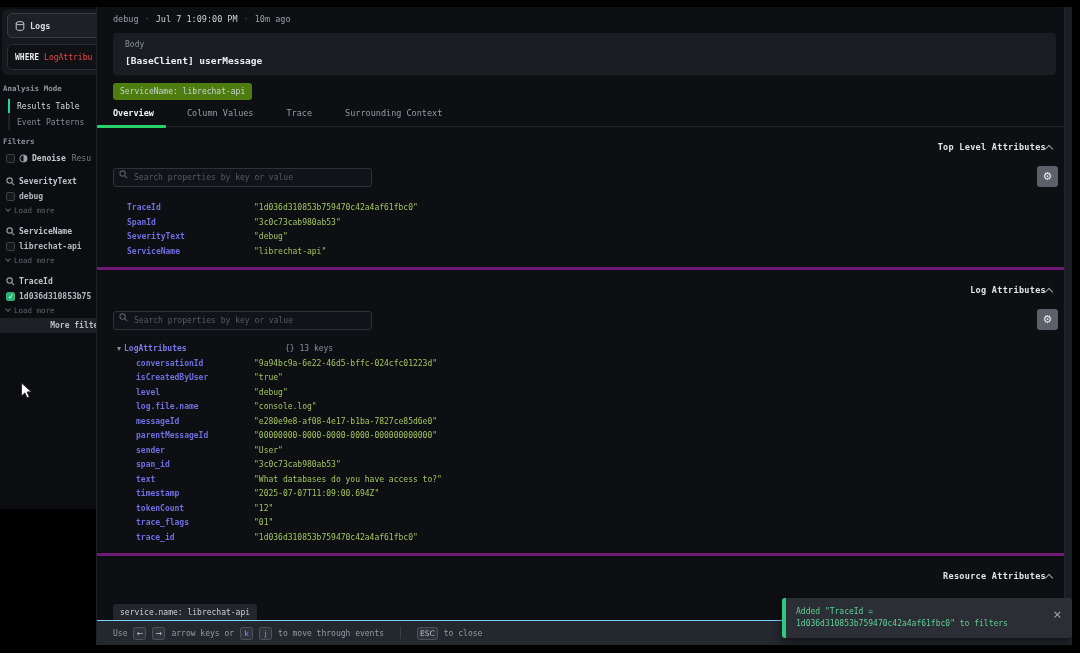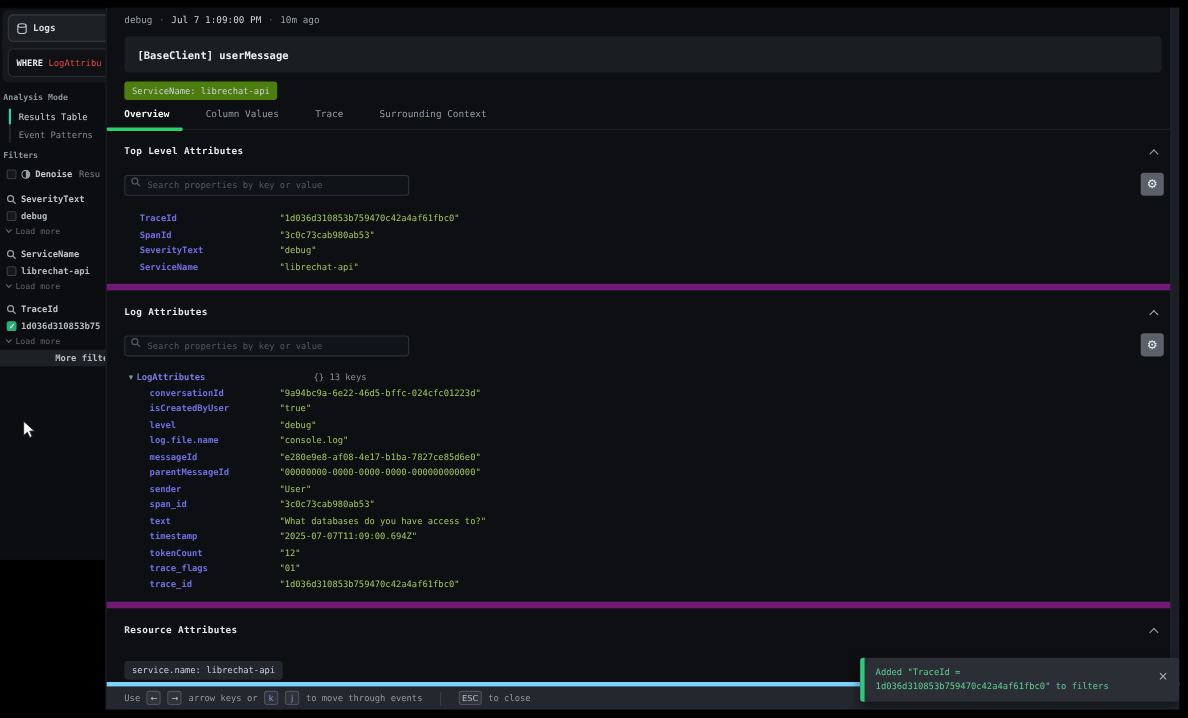--- a/index.html
+++ b/index.html
@@ -47,43 +47,43 @@
   .dh-datetime { color:#cdd2d8; }
   .dh-sep { color:#5a5f67; }
   .body-panel { margin:4px 16px 0; background:#1a1d22; border-radius:4px; padding:7px 12px 9px; }
   .bp-label { font-size:8px; color:#868d95; }
   .bp-content { margin-top:6px; font-size:9.5px; font-weight:bold; color:#edeff2; }
   .chip { display:inline-block; margin:8px 0 0 16px; background:#4d7c0f; border-radius:3px; padding:4px 7px; font-size:8px; color:#ccd1d8; }
   .tabs { display:flex; gap:33px; margin-top:8px; padding:0 16px; border-bottom:1px solid #20242b; position:relative; height:19px; }
   .tab { font-size:8.5px; color:#959ba4; cursor:pointer; white-space:nowrap; }
   .tab.active { color:#f4f6f8; font-weight:bold; }
   .tab-underline { position:absolute; left:0; bottom:-2px; width:69px; height:3px; background:#2ad06b; border-radius:1px; }
-  .section { border-top:6px solid #701a75; padding:8px 0; }
+  .section { border-top:3px solid #701a75; padding:8px 0; }
   .section.no-top { border-top:none; }
-  .section-head { display:flex; align-items:center; justify-content:space-between; padding:0 16px; height:24px;gap:40px; }
+  .section-head { display:flex; align-items:center; justify-content:flex-end; padding:0 16px; height:24px; }
   .section-title { font-size:8.5px; font-weight:bold; color:#e2e5e9; letter-spacing:0.3px; }
   .chev-up { width:6px; height:6px; border-left:1.5px solid #9aa0a8; border-top:1.5px solid #9aa0a8; transform:rotate(45deg); margin:4px 4px 0 0; cursor:pointer; }
   .search-row { display:flex; align-items:center; justify-content:space-between; margin:6px 14px 0 16px; }
   .search-wrap { position:relative; width:259px; }
   .search-input { width:100%; height:19px; background:#101318; border:1px solid #2e323a; border-radius:3px; color:#aeb4bc; font-size:8px; font-family:inherit; padding:0 6px 0 20px; outline:none; }
   .search-input::placeholder { color:#565b63; }
   .search-icon-in { position:absolute; left:6px; top:5px; color:#565b63; display:flex; }
   .gear-btn { width:21px; height:21px; background:#5c6068; border-radius:3px; display:flex; align-items:center; justify-content:center; color:#e9ebef; font-size:11px; font-family:"DejaVu Sans", sans-serif; cursor:pointer; }
   .kv { margin:14px 0 0 30px; }
   .kv-row { display:grid; grid-template-columns:127px 1fr; line-height:14.5px; font-size:8px; }
   .kv-key { color:#6f6fe0; font-weight:bold; cursor:pointer; }
   .kv-val { color:#a4c65a; cursor:pointer; }
   .tree { margin:12px 0 0 20px; font-size:8px; }
   .tree-root { display:grid; grid-template-columns:137px 1fr; line-height:14.5px;gap:31px; }
   .tree-root-key { color:#7a7ae6; font-weight:bold; cursor:pointer; }
   .tree-marker { color:#8a9098; font-family:"DejaVu Sans", sans-serif; margin-right:3px; cursor:pointer; }
   .tree-meta { color:#8a9098; }
   .tree-rows .kv-row { grid-template-columns:118px 1fr; margin-left:19px; }
   .res-chip { display:inline-block; margin:16px 0 0 16px; background:#23262c; border-radius:3px; padding:4px 7px; font-size:8px; color:#ccd1d8; }
-  .drawer-footer { position:absolute; left:0; right:0; bottom:0; height:25px; background:#23272e; border-top:4px solid #7dd3fc; display:flex; align-items:center; gap:6px; padding-left:16px; font-size:8px; color:#949aa3; }
+  .drawer-footer { position:absolute; left:0; right:0; bottom:0; height:25px; background:#23272e; border-top:1px solid #7dd3fc; display:flex; align-items:center; gap:6px; padding-left:16px; font-size:8px; color:#949aa3; }
   .kbd { display:inline-flex; align-items:center; justify-content:center; min-width:13px; height:13px; padding:0 2px; background:#2f333b; border:1px solid #4d525b; border-radius:2.5px; color:#b9c0ca; font-size:7.5px; font-family:"DejaVu Sans", sans-serif; }
   .kbd-blue { color:#7ea1f0; }
   .foot-div { width:1px; height:12px; background:#3a3e46; margin:0 10px; }
   .scrollbar { position:absolute; right:0; top:0; bottom:25px; width:8px; background:#1b1e24; border-left:1px solid #23262c; cursor:pointer; }
   
   .toast { position:absolute; left:782px; top:598px; width:290px; height:40px; background:#2b2e35; border-radius:3px; display:flex; box-shadow:0 4px 10px rgba(0,0,0,.5); z-index:30; }
   .toast-bar { width:4px; background:#2dc97c; border-radius:3px 0 0 3px; flex:none; }
   .toast-text { padding:8px 6px 8px 10px; font-size:8px; line-height:12px; color:#5ed095; flex:1; white-space:nowrap; overflow:hidden; }
   .toast-close { color:#aab0b8; font-size:11px; padding:10px 10px 0 0; cursor:pointer; font-family:"DejaVu Sans", sans-serif; }
   
@@ -213,20 +213,21 @@
 
   <div class="drawer-header">
     <span>debug</span>
     <span class="dh-sep">·</span>
     <span class="dh-datetime">Jul 7 1:09:00 PM</span>
     <span class="dh-sep">·</span>
     <span>10m ago</span>
   </div>
 
   <div class="body-panel">
+    <div class="bp-label">Body</div>
     <div class="bp-content">[BaseClient] userMessage</div>
   </div>
 
   <span class="chip">ServiceName: librechat-api</span>
 
   <div class="tabs">
 
     <div class="tab-underline"></div>
 
       <div class="tab active">

